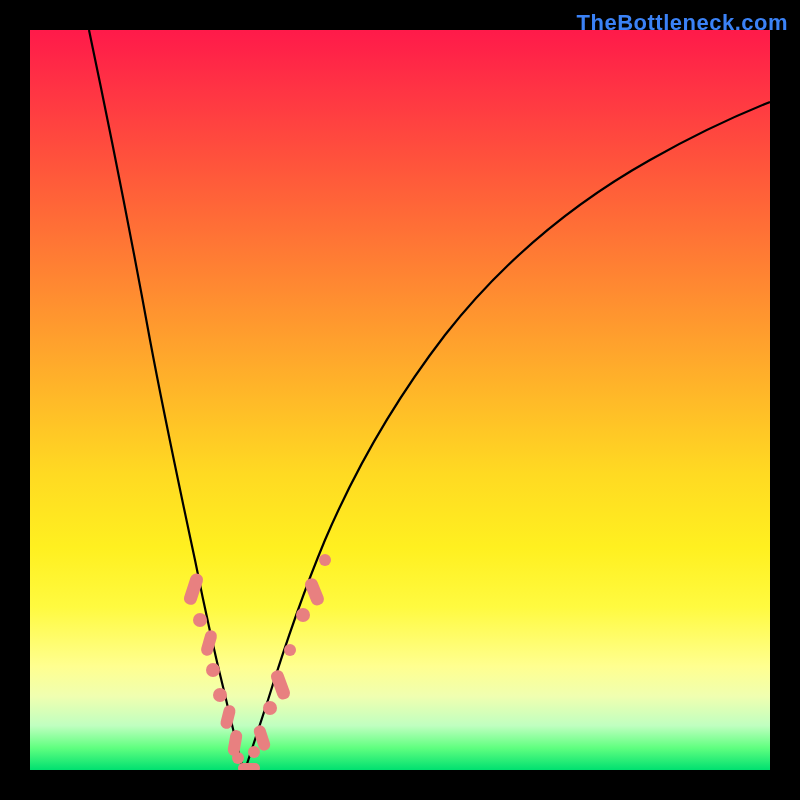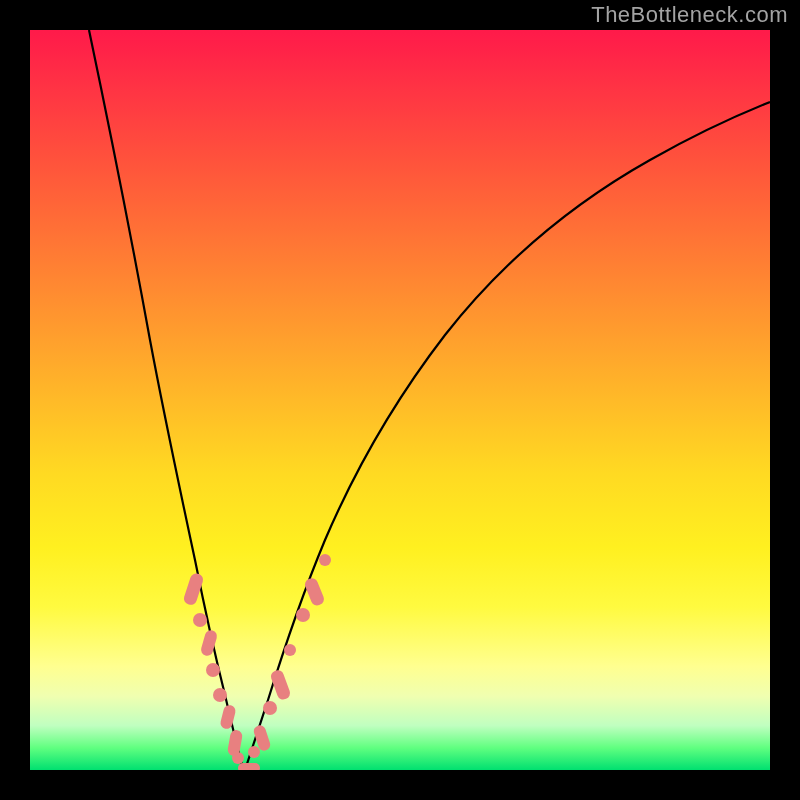--- a/index.html
+++ b/index.html
@@ -11,25 +11,25 @@
     font-family: Arial, sans-serif;
   }
   .container {
     width: 800px;
     height: 800px;
     background: #000;
     position: relative;
   }
   .watermark {
     position: absolute;
-    top: 2px;
+    top: 10px;
     right: 12px;
-    color: #a3a3a3;
+    color: #3b82f6;
     font-size: 22px;
-    font-weight: 400;
+    font-weight: 700;
     letter-spacing: 0.5px;
     z-index: 5;
   }
   .plot-area {
     position: absolute;
     left: 30px;
     top: 30px;
     width: 740px;
     height: 740px;
     overflow: hidden;

